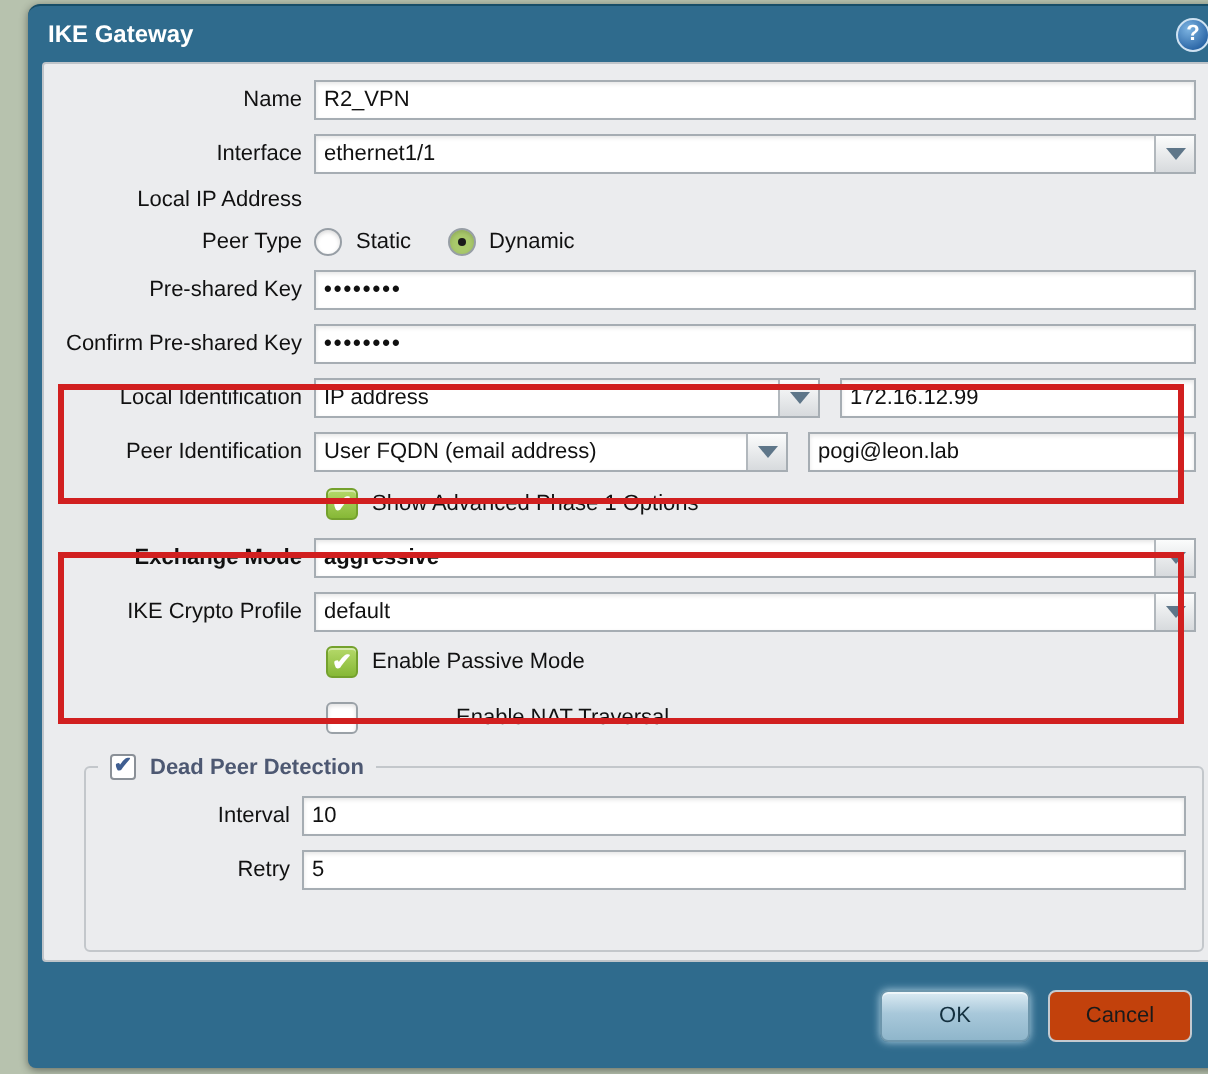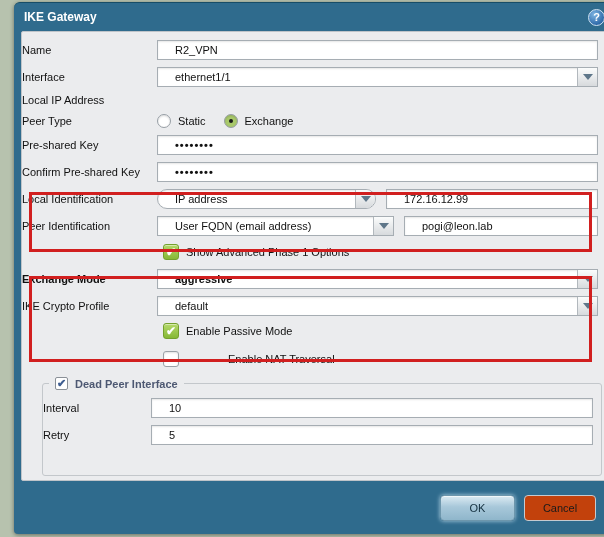--- a/index.html
+++ b/index.html
@@ -23,25 +23,25 @@
     margin-left:auto; width:17px; height:17px; border-radius:50%;
     background:radial-gradient(circle at 35% 30%, #7db4e2, #2b66a6 75%);
     border:1px solid #cfe2f2; color:#fff; font-weight:bold; font-size:11px;
     display:flex; align-items:center; justify-content:center; cursor:pointer;
   }
   .dlg-body {
     margin:0 7px; height:450px; background:#ebecee;
     border:1px solid #bfc4c9; border-radius:2px; padding-top:8px;
   }
   .row { display:flex; align-items:center; margin:0 0 7px 0; }
-  .lbl { width:135px; flex:none; text-align:left; padding-right:6px; color:#111; }
+  .lbl { width:135px; flex:none; text-align:right; padding-right:6px; color:#111; }
   .ctl { flex:1; display:flex; align-items:center; margin-right:8px; }
   .tf {
     height:20px; background:#fff; border:1px solid #a6adb3;
-    display:flex; align-items:center; padding:0 17px;
+    display:flex; align-items:center; padding:0 4px;
     box-shadow:inset 0 1px 2px rgba(0,0,0,.10);
     white-space:nowrap; overflow:hidden;
   }
   .full { flex:1; }
   .pw { font-weight:bold; letter-spacing:1px; }
   .select { position:relative; padding-right:24px; }
   .sel-arrow {
     position:absolute; right:0; top:0; bottom:0; width:20px;
     background:linear-gradient(#fbfcfc,#d7dadd);
     border-left:1px solid #b2b8bd;
@@ -131,42 +131,42 @@
     <div class="row">
       <span class="lbl">Local IP Address</span>
     </div>
 
     <div class="row" style="margin-top:4px; margin-bottom:6px; height:16px;">
       <span class="lbl">Peer Type</span>
       <div class="ctl">
         <span class="radio"></span>
         <span class="rlabel">Static</span>
         <span class="radio checked"></span>
-        <span class="rlabel">Exchange</span>
+        <span class="rlabel">Dynamic</span>
       </div>
     </div>
 
     <div class="row">
       <span class="lbl">Pre-shared Key</span>
       <div class="ctl">
         <div class="tf full pw">••••••••</div>
       </div>
     </div>
 
     <div class="row">
       <span class="lbl">Confirm Pre-shared Key</span>
       <div class="ctl">
         <div class="tf full pw">••••••••</div>
       </div>
     </div>
 
     <div class="row">
       <span class="lbl">Local Identification</span>
       <div class="ctl">
-        <div class="tf select" style="width:219px; flex:none;border-radius:10px;">
+        <div class="tf select" style="width:253px; flex:none;">
           <span>IP address</span>
           <span class="sel-arrow">
             <span class="tri"></span>
           </span>
         </div>
         <span class="gap2"></span>
         <div class="tf full">172.16.12.99</div>
       </div>
     </div>
 
@@ -219,21 +219,21 @@
     </div>
 
     <div class="row indent" style="margin-top:12px; height:16px;gap:42px;">
       <span class="cb unchecked"></span>
       <span class="cb-label">Enable NAT Traversal</span>
     </div>
 
     <fieldset class="dpd">
       <legend>
         <span class="cb-sm">✔</span>
-        <span class="cb-label">Dead Peer Interface</span>
+        <span class="cb-label">Dead Peer Detection</span>
       </legend>
       <div class="row">
         <span class="lbl">Interval</span>
         <div class="ctl">
           <div class="tf full">10</div>
         </div>
       </div>
       <div class="row" style="margin-bottom:16px;">
         <span class="lbl">Retry</span>
         <div class="ctl">

